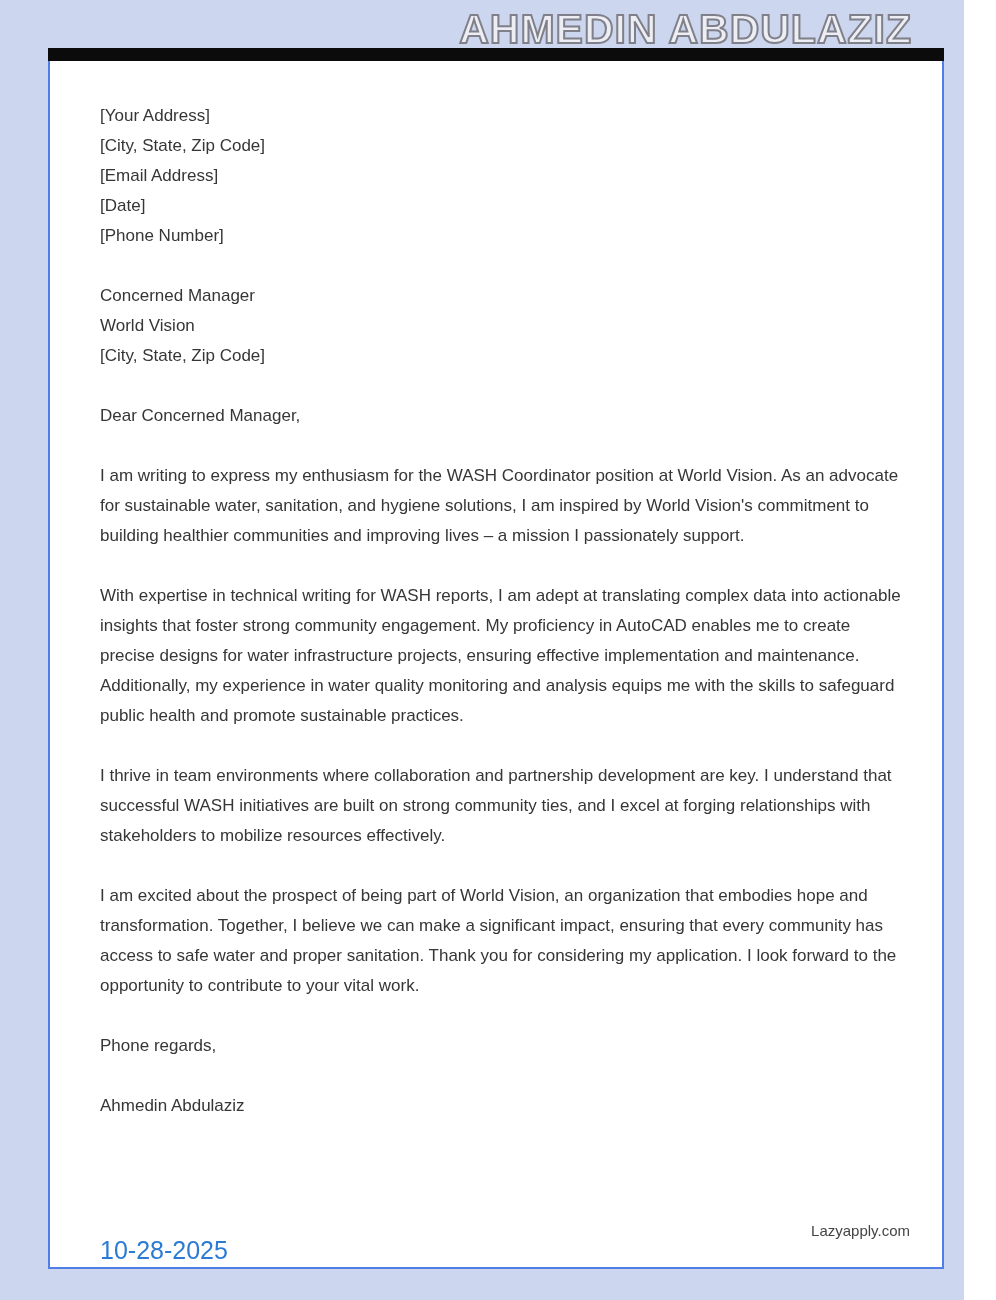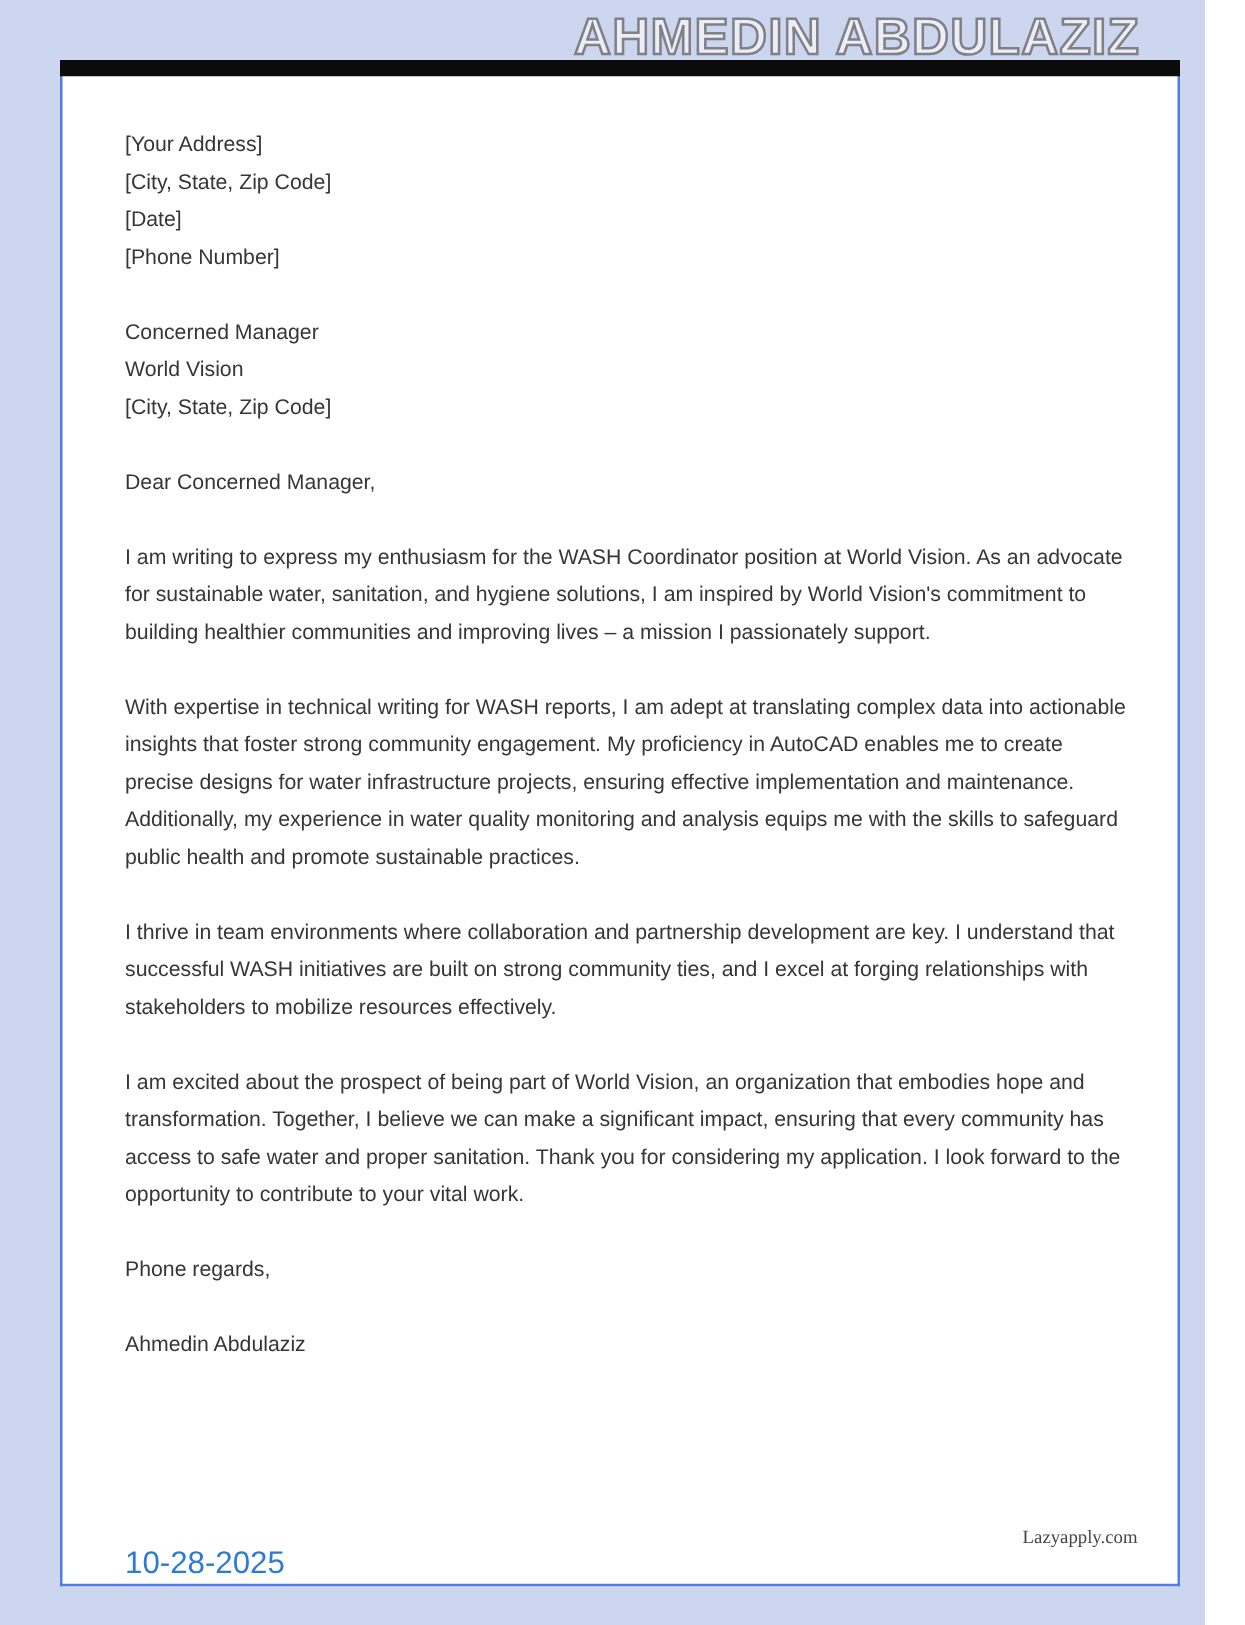--- a/index.html
+++ b/index.html
@@ -64,39 +64,39 @@
     bottom: 2px;
     font-size: 25px;
     color: #2b7bd4;
   }
   .watermark {
     position: absolute;
     right: 32px;
     bottom: 28px;
     font-size: 15px;
     color: #454545;
-    font-family: Liberation Serif, serif;
   }
 </style>
 </head>
 <body>
 
 <div class="canvas">
 
   <div class="header-name">AHMEDIN ABDULAZIZ</div>
 
   <div class="page">
 
     <div class="top-bar"></div>
 
     <div class="content">
 
       <div class="block">
         <div>[Your Address]</div>
         <div>[City, State, Zip Code]</div>
+        <div>[Email Address]</div>
         <div>[Date]</div>
         <div>[Phone Number]</div>
       </div>
 
       <div class="block">
         <div>Concerned Manager</div>
         <div>World Vision</div>
         <div>[City, State, Zip Code]</div>
       </div>
 

